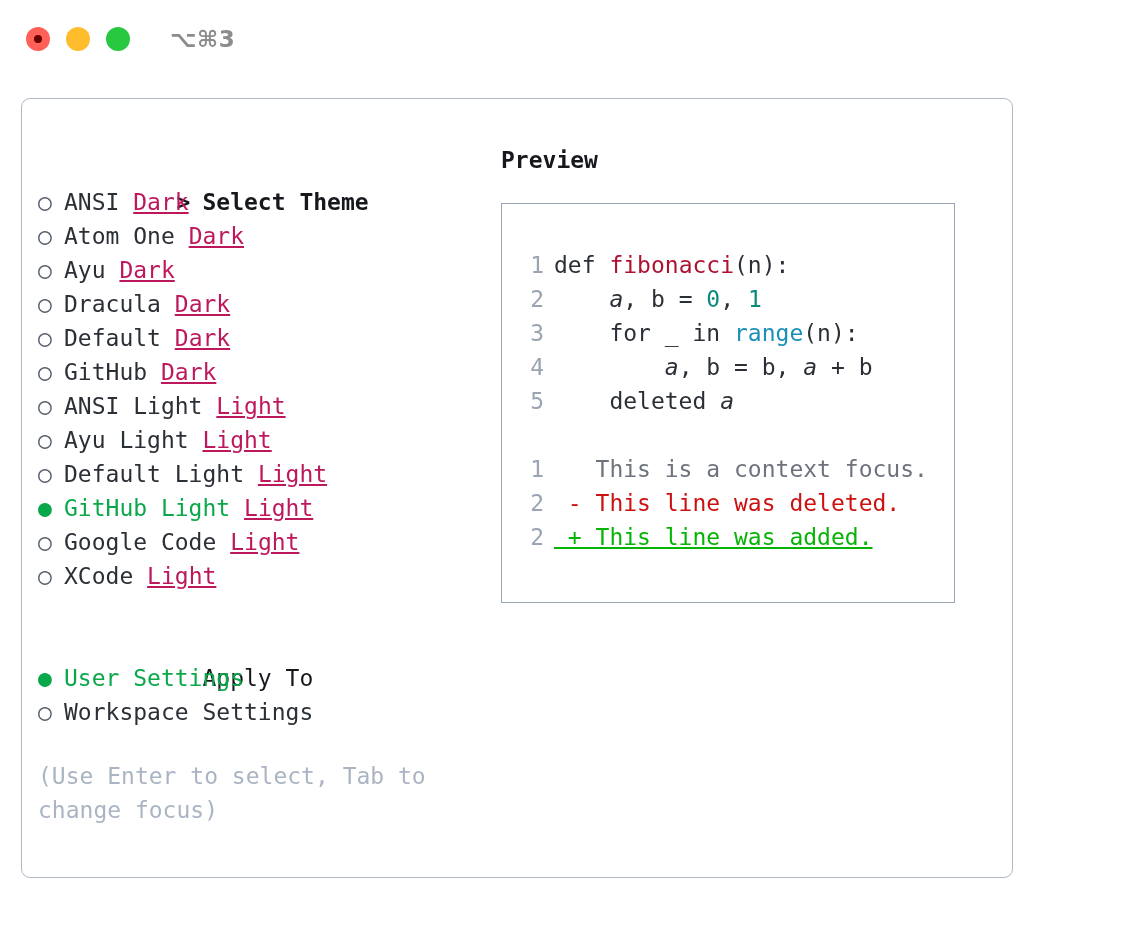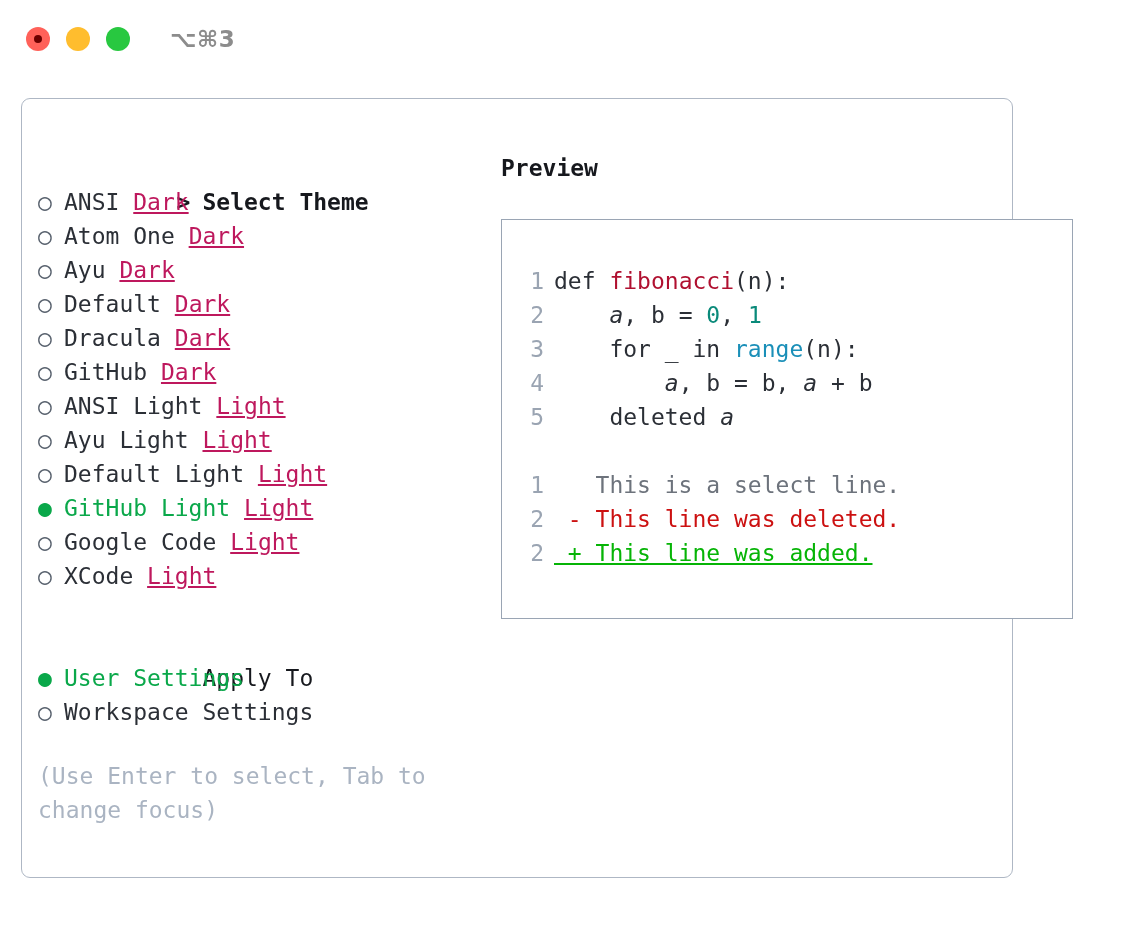--- a/index.html
+++ b/index.html
@@ -137,32 +137,32 @@
     line-height: 34px;
     color: #aab4c2;
     width: 410px;
     white-space: pre-wrap;
   }
 
   
   .right-col {
     position: absolute;
     left: 479px;
-    top: 52px;
+    top: 44px;
     width: 500px;
   }
   .preview-title {
     font-size: 23px;
     font-weight: 700;
     color: #16181d;
     line-height: 34px;
   }
   .preview-box {
-    margin-top: 34px;
-    width: 572px;
+    margin-top: 26px;
+    width: 454px;
     height: 400px;
     box-sizing: border-box;
     border: 1.5px solid #9aa5b4;
     background: #ffffff;
     padding: 44px 12px 0 18px;
   }
 
   .code-line {
     font-size: 23px;
     line-height: 34px;
@@ -208,22 +208,22 @@
       <div class="left-col">
 
         <div class="row heading">
           <span class="bullet">&gt;</span><span>Select Theme</span>
         </div>
 
         <div id="theme-list">
             <div class="row"><span class="bullet">○</span><span class="label">ANSI</span><span> </span><span class="tag">Dark</span></div>
             <div class="row"><span class="bullet">○</span><span class="label">Atom One</span><span> </span><span class="tag">Dark</span></div>
             <div class="row"><span class="bullet">○</span><span class="label">Ayu</span><span> </span><span class="tag">Dark</span></div>
+            <div class="row"><span class="bullet">○</span><span class="label">Dracula</span><span> </span><span class="tag">Dark</span></div>
             <div class="row"><span class="bullet">○</span><span class="label">Default</span><span> </span><span class="tag">Dark</span></div>
-            <div class="row"><span class="bullet">○</span><span class="label">Dracula</span><span> </span><span class="tag">Dark</span></div>
             <div class="row"><span class="bullet">○</span><span class="label">GitHub</span><span> </span><span class="tag">Dark</span></div>
             <div class="row"><span class="bullet">○</span><span class="label">ANSI Light</span><span> </span><span class="tag">Light</span></div>
             <div class="row"><span class="bullet">○</span><span class="label">Ayu Light</span><span> </span><span class="tag">Light</span></div>
             <div class="row"><span class="bullet">○</span><span class="label">Default Light</span><span> </span><span class="tag">Light</span></div>
             <div class="row selected"><span class="bullet">●</span><span class="label">GitHub Light</span><span> </span><span class="tag">Light</span></div>
             <div class="row"><span class="bullet">○</span><span class="label">Google Code</span><span> </span><span class="tag">Light</span></div>
             <div class="row"><span class="bullet">○</span><span class="label">XCode</span><span> </span><span class="tag">Light</span></div>
           </div>
 
         <div class="spacer-row"></div>
@@ -246,21 +246,21 @@
         <div class="preview-box">
           <div id="code-block">
               <div class="code-line"><span class="ln">1</span><span class="kw">def </span><span class="fn">fibonacci</span><span class="kw">(n):</span></div>
               <div class="code-line"><span class="ln">2</span><span class="kw">    </span><span class="var">a</span><span class="kw">, b = </span><span class="num">0</span><span class="kw">, </span><span class="num">1</span></div>
               <div class="code-line"><span class="ln">3</span><span class="kw">    for _ in </span><span class="builtin">range</span><span class="kw">(n):</span></div>
               <div class="code-line"><span class="ln">4</span><span class="kw">        </span><span class="var">a</span><span class="kw">, b = b, </span><span class="var">a</span><span class="kw"> + b</span></div>
               <div class="code-line"><span class="ln">5</span><span class="kw">    deleted </span><span class="var">a</span></div>
             </div>
           <div class="blank-line"></div>
           <div id="diff-block">
-              <div class="code-line"><span class="ln">1</span><span class="diff-ctx">   This is a select line.</span></div>
+              <div class="code-line"><span class="ln">1</span><span class="diff-ctx">   This is a context focus.</span></div>
               <div class="code-line"><span class="ln">2</span><span class="diff-del"> - This line was deleted.</span></div>
               <div class="code-line"><span class="ln">2</span><span class="diff-add"> + This line was added.</span></div>
             </div>
         </div>
       </div>
 
     </div>
   </div>
 </div>
 

